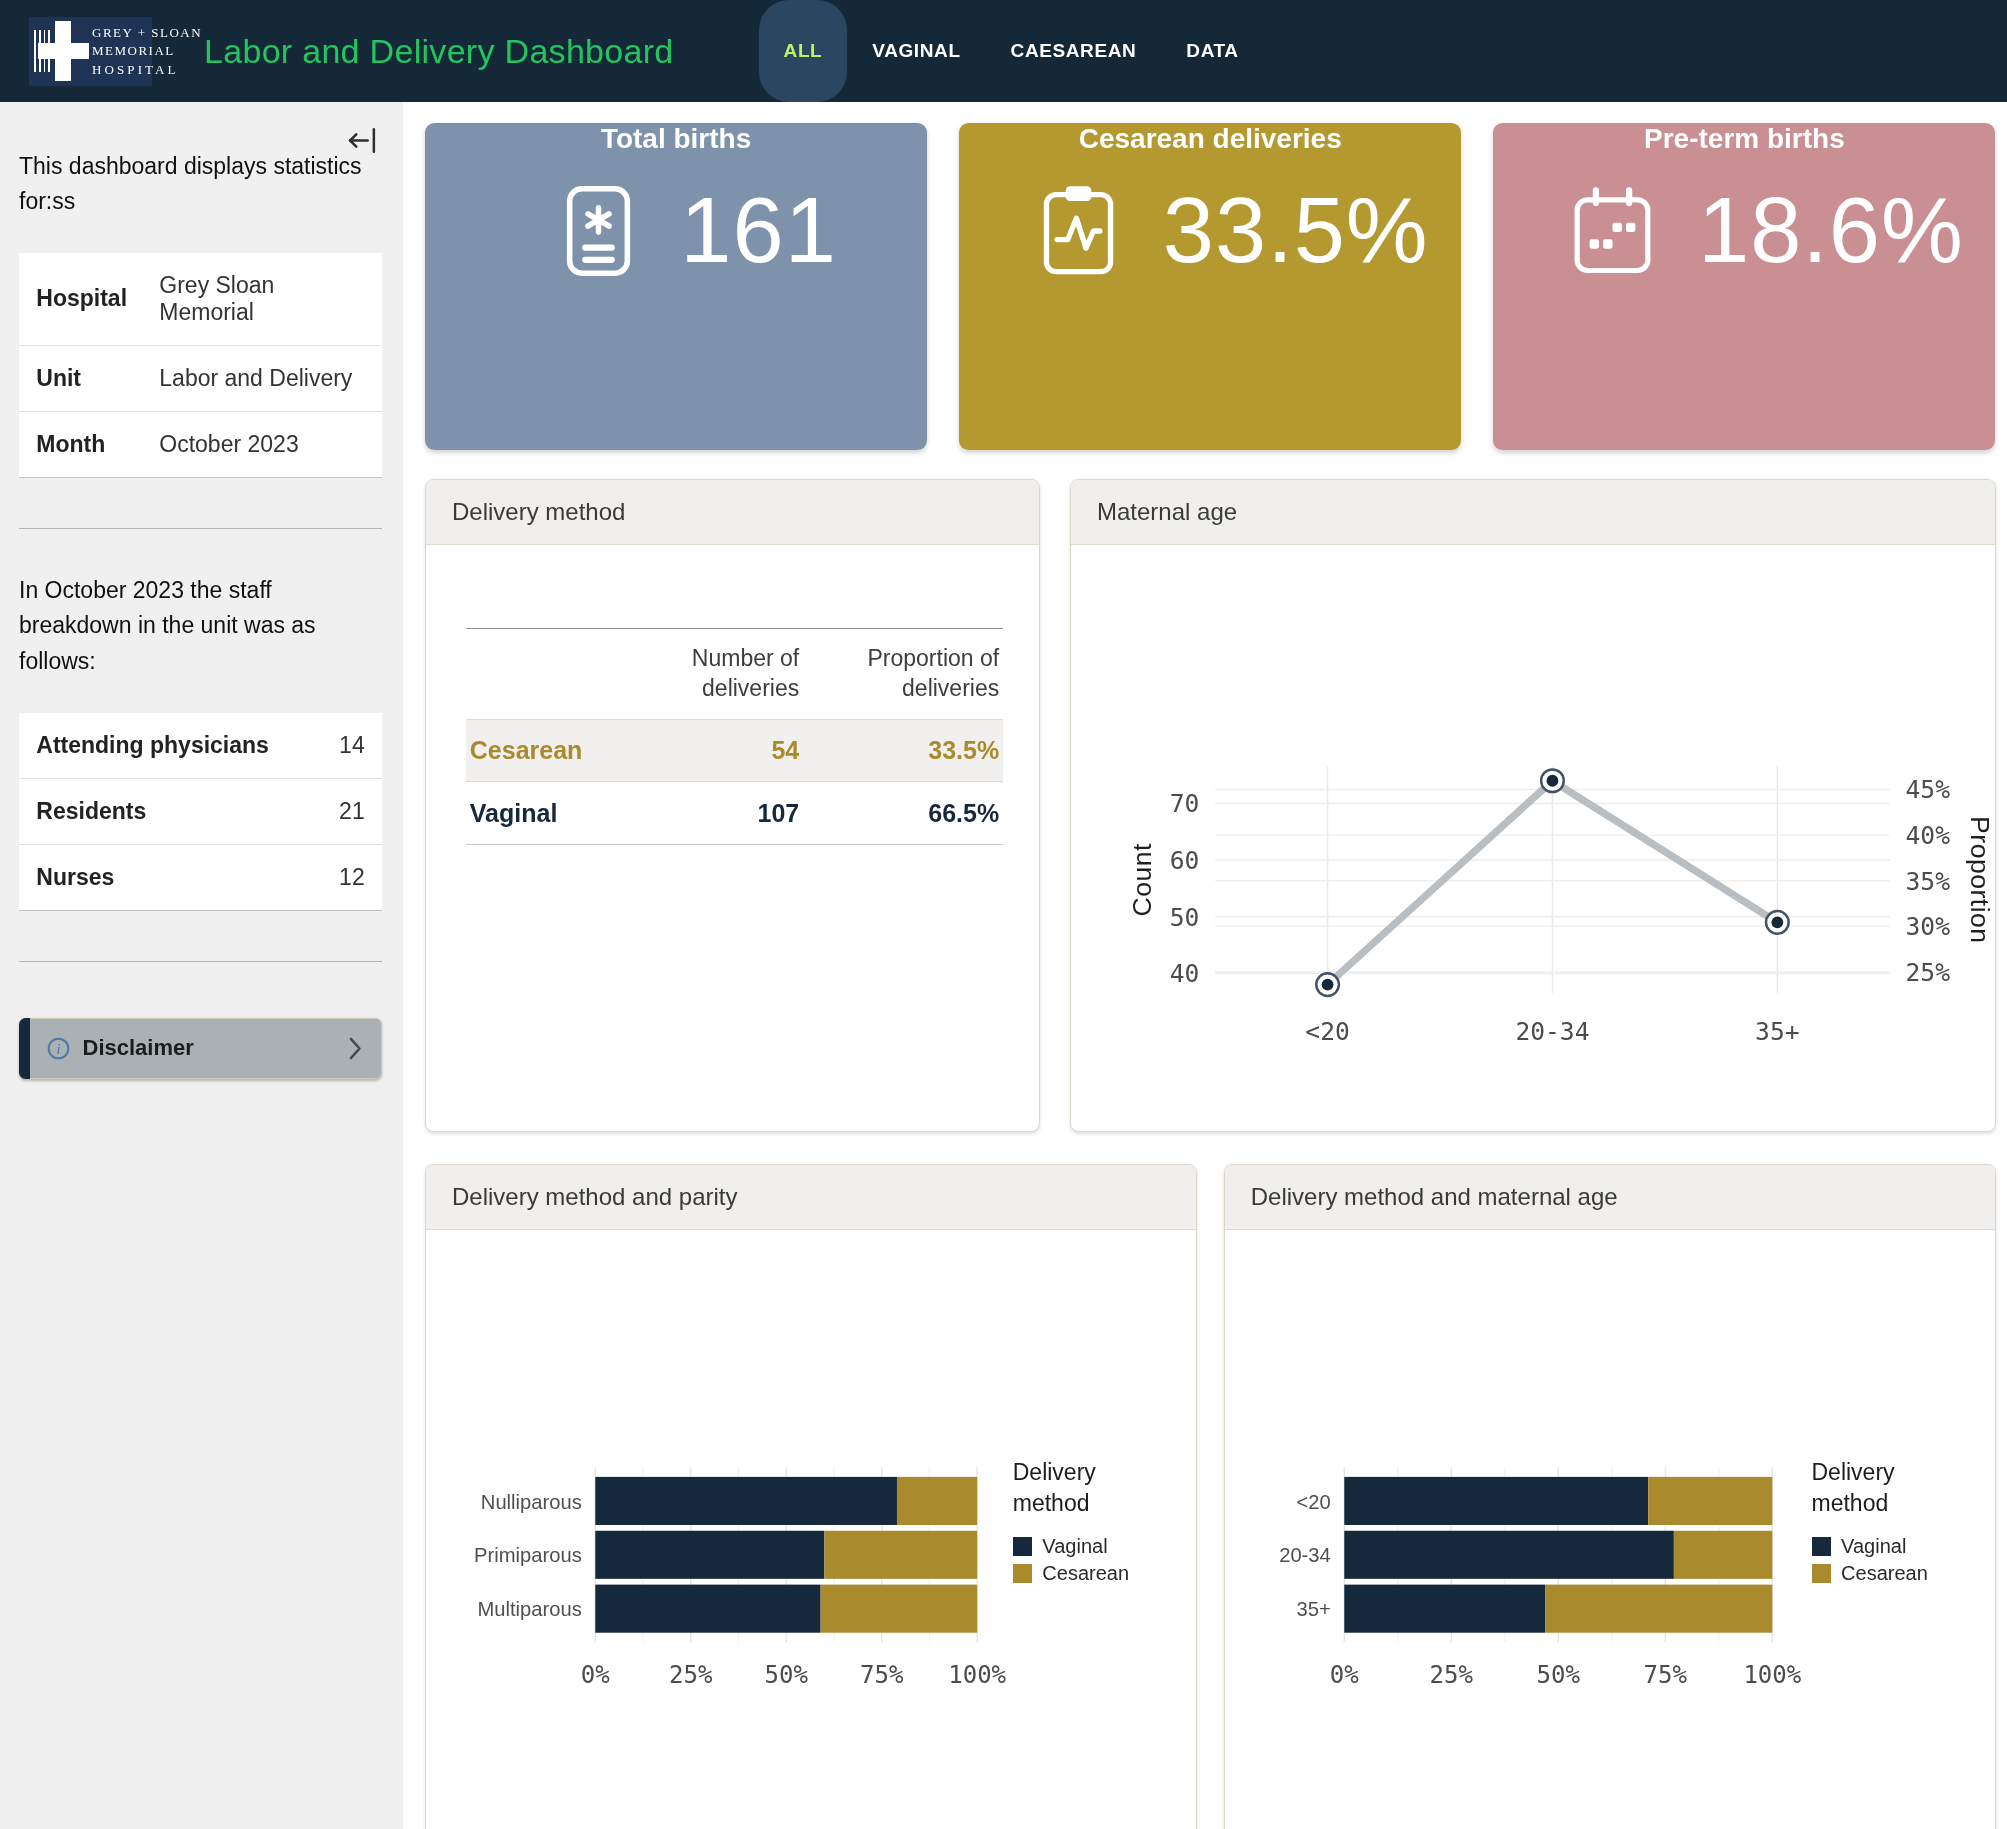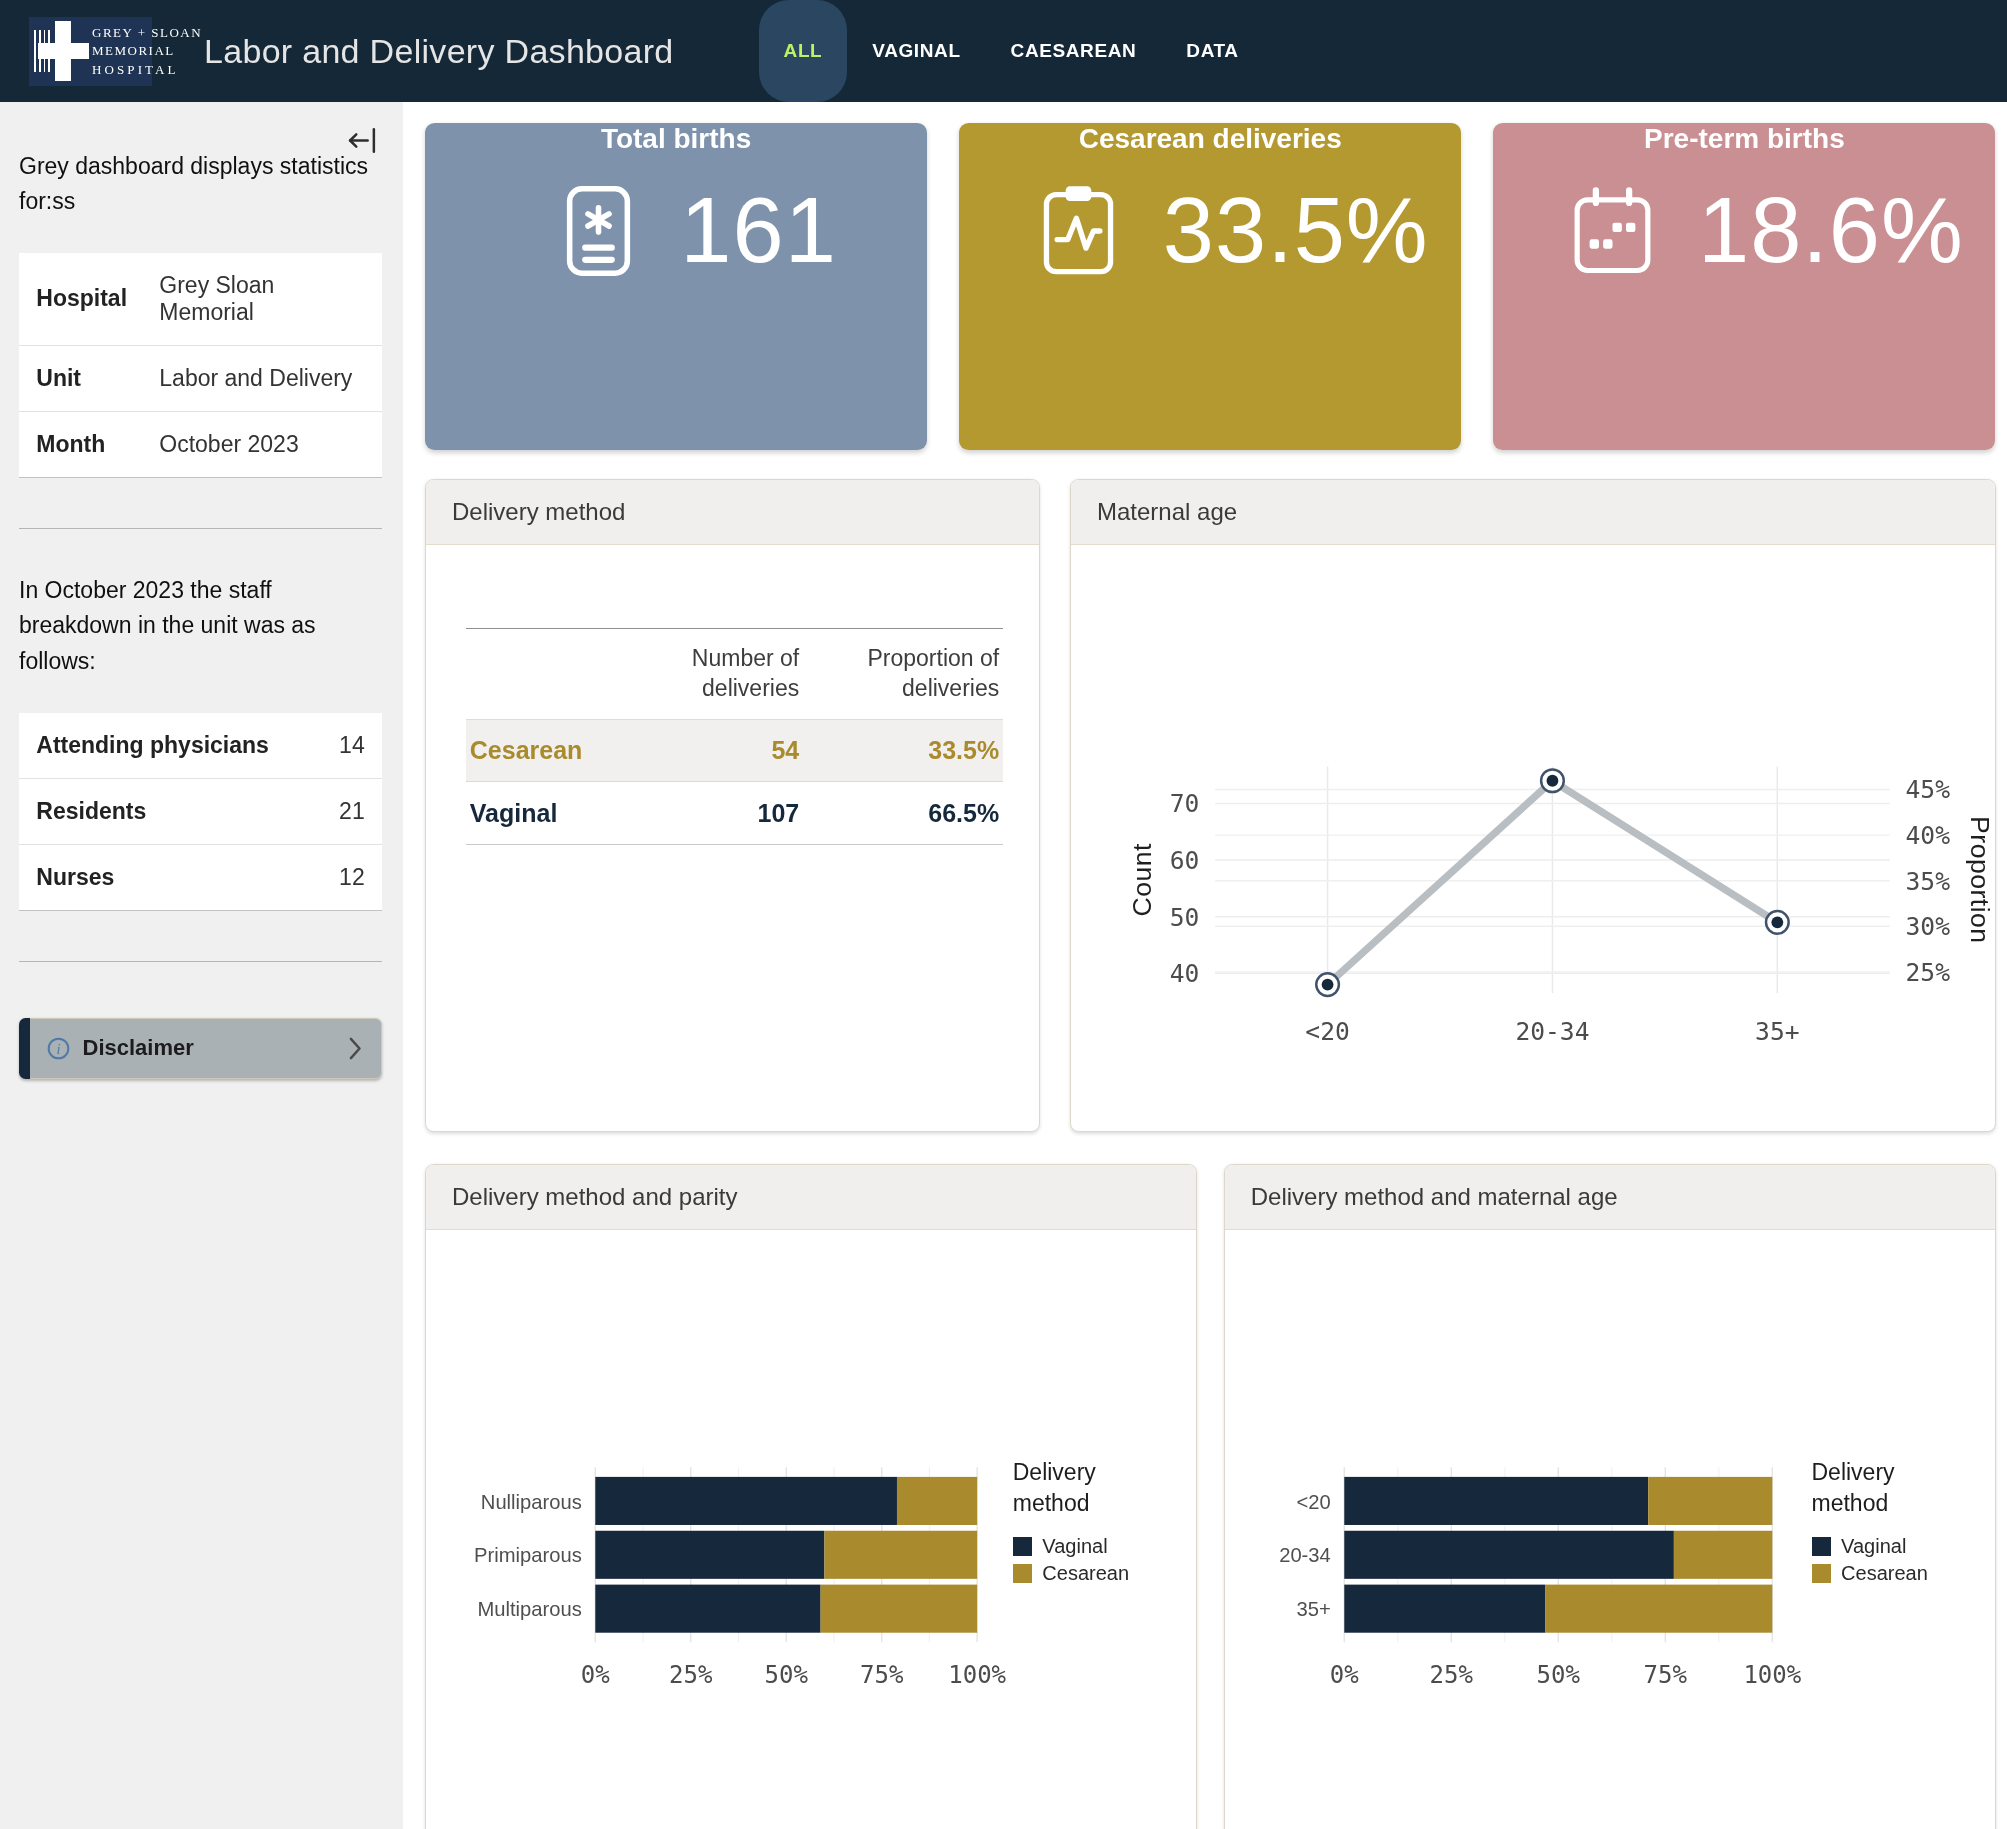--- a/index.html
+++ b/index.html
@@ -8,21 +8,21 @@
   
   .app-header { height:102px; background:#152838; display:flex; align-items:center; }
   .logo { width:123px; height:69px; margin-left:29px; background:#1f3354; position:relative; flex:none; }
   .logo-stripes { position:absolute; left:4.8px; top:13.4px; width:17.3px; height:42px;
     background:repeating-linear-gradient(90deg,#fff 0 1.9px,transparent 1.9px 4.8px); }
   .logo-cross-v { position:absolute; left:26px; top:4.8px; width:16.3px; height:60px; background:#fff; }
   .logo-cross-h { position:absolute; left:8.6px; top:26px; width:51px; height:16.3px; background:#fff; }
   .logo-text { position:absolute; left:63px; top:7.7px; color:#fff; font-family:"Liberation Serif", serif; }
   .logo-text div { font-size:13px; letter-spacing:1.5px; line-height:1.4; white-space:nowrap; }
   .logo-text .l3 { letter-spacing:3.1px; }
-  .app-title { color:#e5e5e5; font-size:34px; font-weight:500; letter-spacing:0.3px; margin-left:52px; }
+  .app-title { color:#22c55e; font-size:34px; font-weight:500; letter-spacing:0.3px; margin-left:52px; }
   .tabs { display:flex; height:100%; margin-left:85px; }
   .tab { display:flex; align-items:center; padding:0 25px; color:#fff; font-weight:700;
     font-size:19px; letter-spacing:0.6px; cursor:pointer; }
   .tab.active { background:#2b4660; color:#bef264;border-radius:30px; }
 
   
   .layout { display:flex; align-items:stretch; }
   .sidebar { width:403px; min-height:1727px; background:#f0f0f0; position:relative;
     padding:35px 21px 0 19px; flex:none; }
   .main { flex:1; padding:21px 12.5px 29px 22px; }
@@ -120,21 +120,21 @@
 
   <div class="sidebar">
     <div class="collapse-btn">
       <svg width="31" height="31" viewBox="0 0 30 30">
         <path d="M26 4v22" stroke="#2e2e2e" stroke-width="2.4" fill="none" stroke-linecap="round"></path>
         <path d="M20 15H3" stroke="#2e2e2e" stroke-width="2.4" fill="none" stroke-linecap="round"></path>
         <path d="M9 9l-6 6 6 6" stroke="#2e2e2e" stroke-width="2.4" fill="none" stroke-linecap="round" stroke-linejoin="round"></path>
       </svg>
     </div>
 
-    <div class="intro">Grey dashboard displays statistics for:ss</div>
+    <div class="intro">This dashboard displays statistics for:ss</div>
 
     <div class="side-table">
       <div class="srow">
         <span class="lab">Hospital</span>
         <span class="val">Grey Sloan Memorial</span>
       </div>
       <div class="srow">
         <span class="lab">Unit</span>
         <span class="val">Labor and Delivery</span>
       </div>

